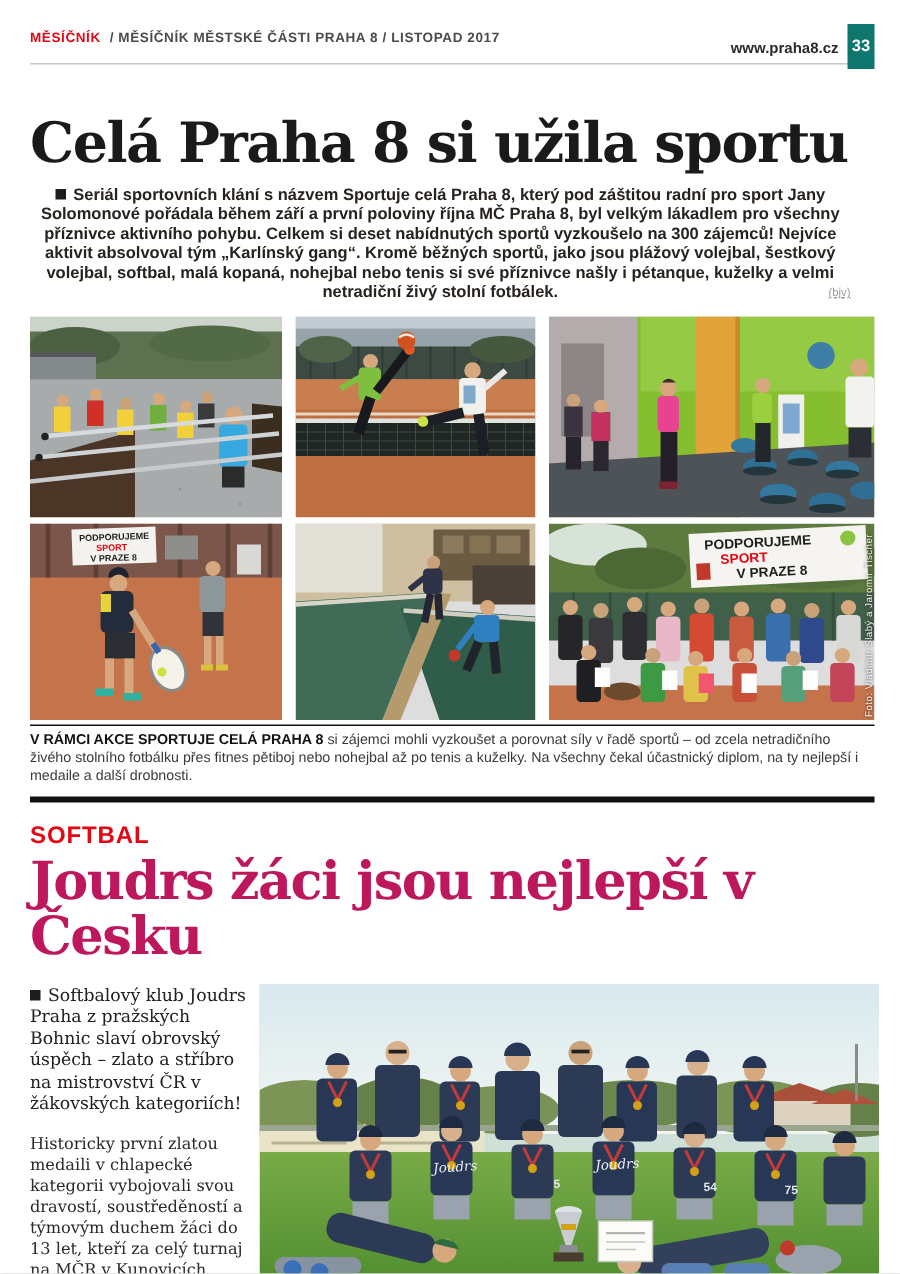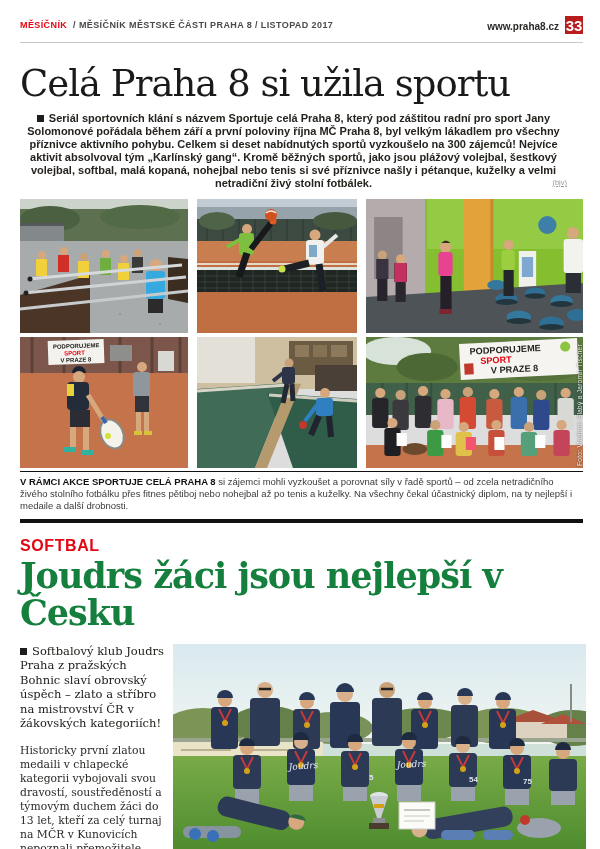--- a/index.html
+++ b/index.html
@@ -8,26 +8,26 @@
         box-shadow:0 0 4px rgba(0,0,0,.25);}
   .inner{position:absolute;left:20px;top:16px;width:563px;}
 
   
   .hdr{position:relative;border-bottom:1px solid #c8c8c8;padding-bottom:8px;height:18px;}
   .hdr-left{font-size:9px;font-weight:bold;letter-spacing:.4px;padding-top:4px;}
   .brand{color:#e30613;}
   .hdr-meta{color:#4a4a48;margin-left:3px;}
   .hdr-right{position:absolute;right:0;top:0;display:flex;align-items:center;}
   .website{font-size:10px;font-weight:bold;color:#2a2a28;margin-right:6px;padding-top:3px;}
-  .pagenum{background:#b91c1c;color:#fff;font-size:15px;font-weight:bold;
-           width:18px;height:18px;display:flex;align-items:center;justify-content:center;}
+  .pagenum{background:#0f766e;color:#fff;font-size:11px;font-weight:bold;
+           width:18px;height:30px;display:flex;align-items:center;justify-content:center;}
 
   
-  .h1{font-family:"DejaVu Serif","Liberation Serif",serif;font-weight:normal;
-      font-size:37px;letter-spacing:-1px;line-height:1;margin:22px 0 10px 0;color:#1a1a18;}
+  .h1{font-family:"DejaVu Serif","Liberation Serif",serif;font-weight:bold;
+      font-size:37px;letter-spacing:-1px;line-height:1;margin:34px 0 10px 0;color:#1a1a18;}
   .lead{position:relative;font-size:11px;line-height:13px;font-weight:bold;color:#26231f;
         margin:0 16px 9px 0;text-align:center;}
   .sq{display:inline-block;width:7px;height:7px;background:#1d1d1b;margin-right:5px;}
   .sig{position:absolute;right:0;bottom:1px;font-size:7.5px;font-weight:normal;color:#9b9b99;text-decoration:underline;}
 
   
   .collage{display:grid;grid-template-columns:168px 160px 1fr;grid-template-rows:134px 131px;
            column-gap:9px;row-gap:4px;width:563px;}
   .ph{position:relative;overflow:hidden;background:#ddd;}
   .ph svg{display:block;width:100%;height:100%;}
@@ -35,21 +35,21 @@
            font-size:6.5px;color:#f2f2f2;text-shadow:0 0 2px rgba(0,0,0,.8);letter-spacing:.3px;}
 
   
   .cap1{border-top:1.5px solid #111;border-bottom:4px solid #111;margin-top:3px;
         padding:4px 0 7px 0;font-size:9.5px;line-height:12px;color:#3c3a38;}
   .cap-lead{font-weight:bold;color:#111;}
 
   
   .kicker{color:#e30613;font-size:16px;font-weight:bold;letter-spacing:.6px;margin:14px 0 0 0;}
   .h2{font-family:"DejaVu Serif","Liberation Serif",serif;font-weight:bold;
-      font-size:35px;letter-spacing:-1px;line-height:1.05;margin:3px 0 12px 0;color:#15803d;}
+      font-size:35px;letter-spacing:-1px;line-height:1.05;margin:3px 0 12px 0;color:#be185d;}
   .art2{display:flex;gap:9px;}
   .col-l{width:144px;flex:none;font-family:"DejaVu Serif","Liberation Serif",serif;}
   .intro{font-size:11.5px;line-height:14.5px;font-weight:normal;margin:0 0 13px 0;color:#22201d;}
   .bodyp{font-size:10.8px;line-height:14px;margin:0;color:#2b2926;position:relative;}
   .col-r{flex:1;}
   .teamph{position:relative;width:413px;height:205px;overflow:hidden;background:#cfe0d8;}
   .teamph svg{display:block;width:100%;height:100%;}
 </style>
 </head>
 <body>

